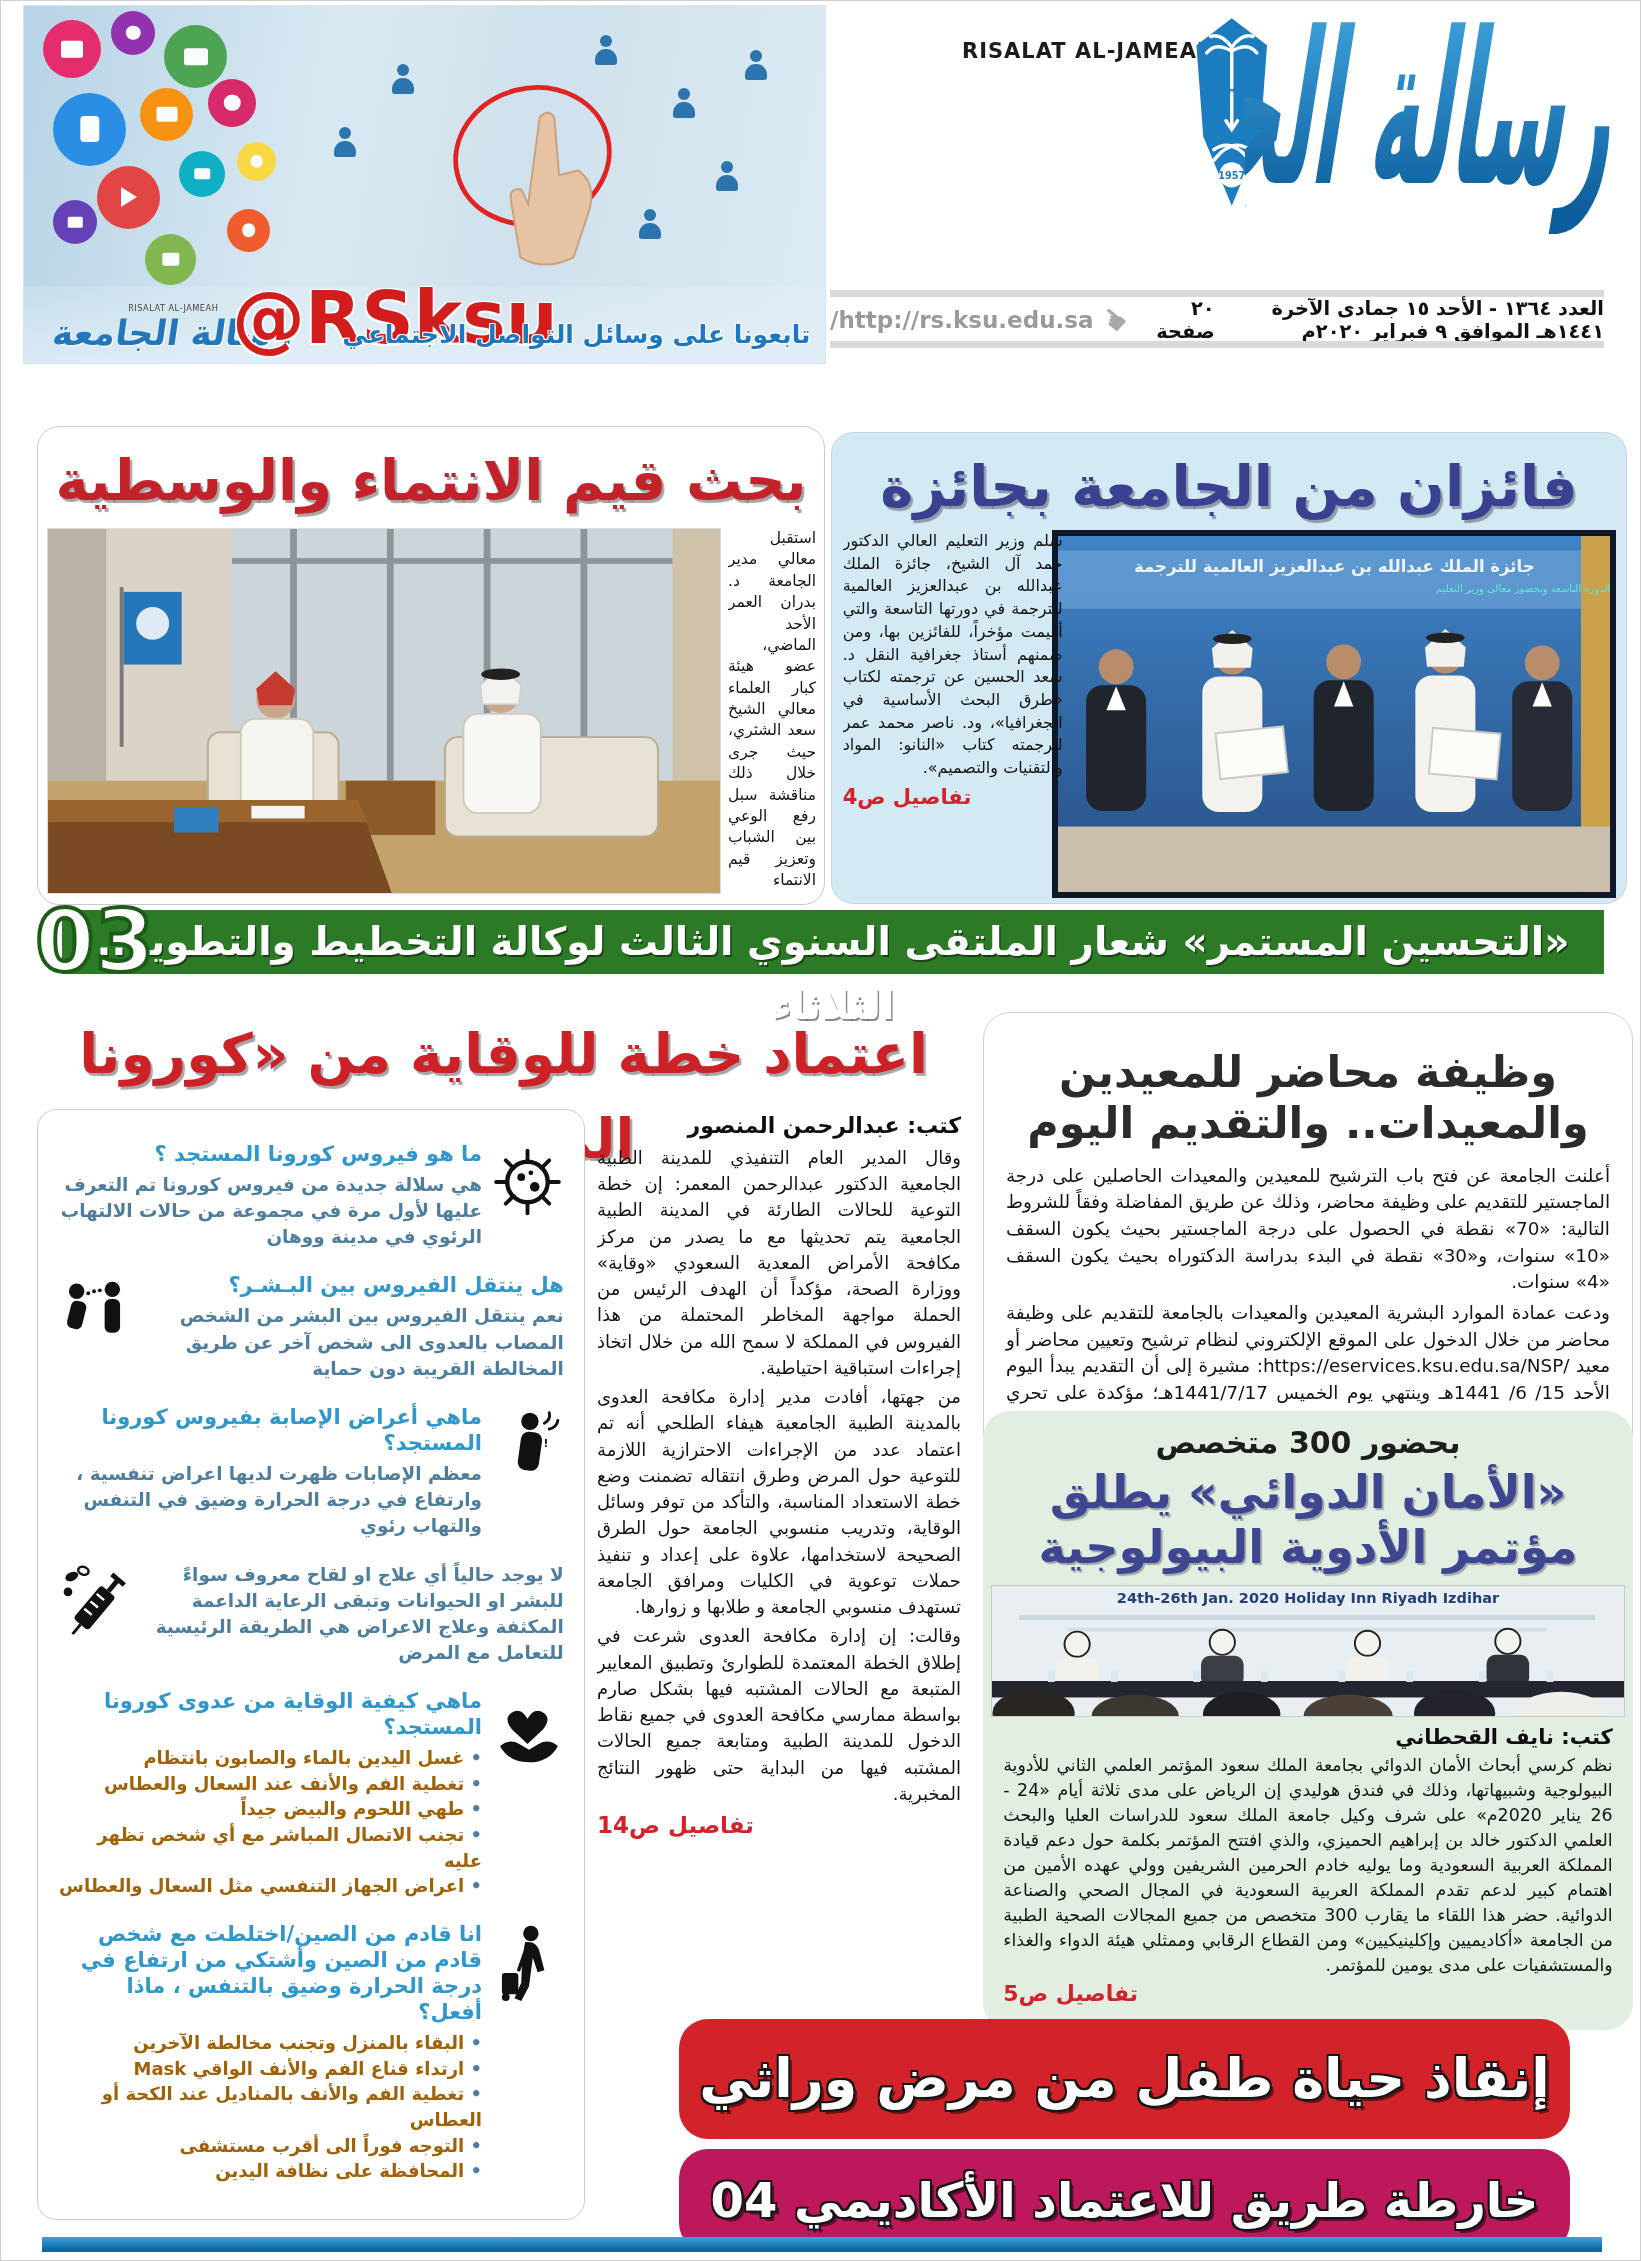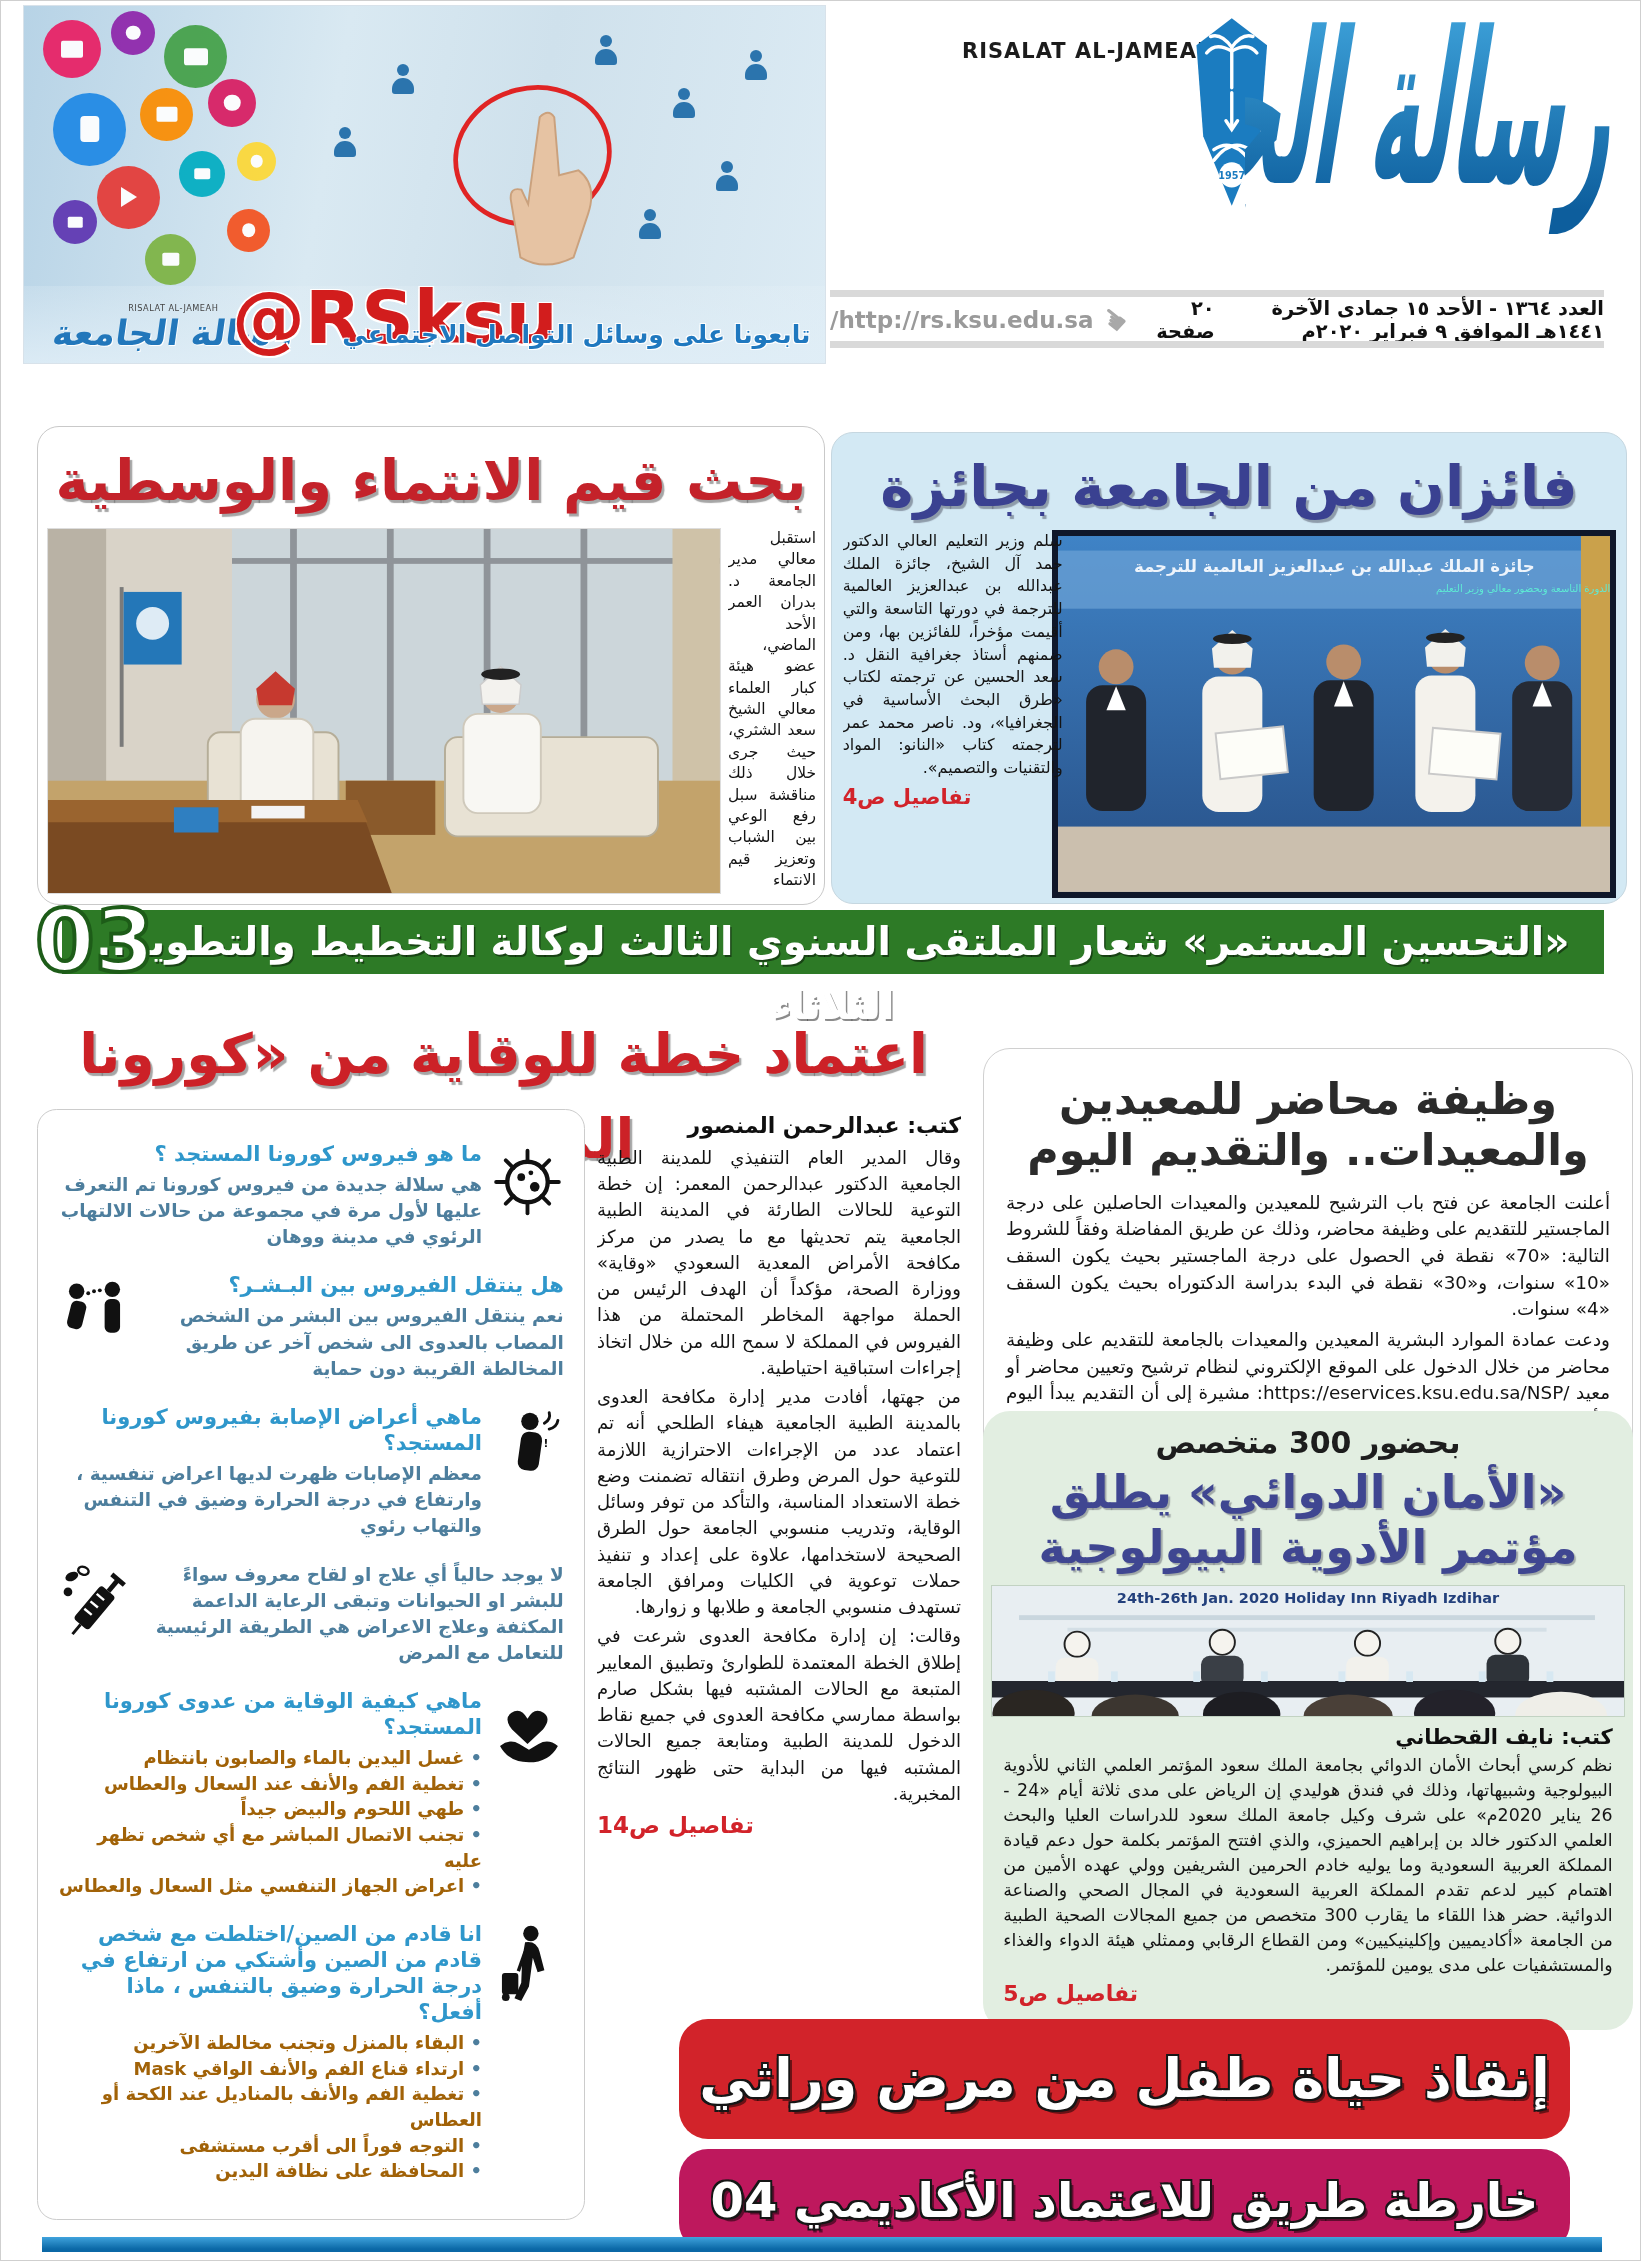--- a/index.html
+++ b/index.html
@@ -61,21 +61,21 @@
   .gb-num{left:34px;top:890px;font-size:86px;font-weight:bold;color:#fff;direction:ltr;
           -webkit-text-stroke:3.9px #1d5c18;text-shadow:0 0 1.9px #1d5c18;z-index:5;}
   
   .corona-hl{left:44px;top:1011px;width:917px;height:85px;line-height:85px;text-align:center;
              font-size:55px;font-weight:bold;color:#cc2127;text-shadow:2.4px 2.9px 1px rgba(55,55,55,.45);}
   .corona-col{left:596px;top:1112px;width:364px;height:906px;overflow:hidden;}
   .byline{font-size:22px;font-weight:bold;color:#0f0f0f;margin:0 0 6.8px 0;}
   .corona-col p.t{font-size:18px;line-height:1.46;text-align:justify;color:#141414;margin:0 0 2.9px 0;}
   .corona-col .details{font-size:23px;}
   
-  .lect-box{left:982px;top:1047px;width:650px;height:502px;background:#fff;border:1px solid #d0d0d0;border-radius:27px;padding:22px 22px;}
+  .lect-box{left:982px;top:1011px;width:650px;height:502px;background:#fff;border:1px solid #d0d0d0;border-radius:27px;padding:31px 22px;}
   .lect-hl{text-align:center;font-size:43px;font-weight:bold;color:#2b2b2b;line-height:1.2;margin:2.9px 0 12.6px 0;}
   .lect-box p.t{font-size:18.4px;line-height:1.45;text-align:justify;color:#141414;margin:0 0 3.9px 0;}
   
   .drug-box{left:982px;top:1410px;width:650px;height:619px;background:#e2eee1;border-radius:27px;padding:12.6px 0 0 0;}
   .drug-kicker{text-align:center;font-size:30px;font-weight:bold;color:#1d1d1d;margin:1.9px 0 4.8px 0;}
   .drug-hl{text-align:center;font-size:46px;font-weight:bold;color:#3f4691;line-height:1.18;margin:0 14.5px 11.6px 14.5px;
            text-shadow:1.9px 2.4px 1px rgba(40,40,60,.35);}
   .drug-photo{position:relative;margin:0 7.7px;height:130px;border:1px solid #c2d2c2;overflow:hidden;background:#e8eef2;}
   .drug-caption{position:absolute;left:50%;top:3.9px;transform:translateX(-50%);font-size:14.5px;font-weight:bold;
                 color:#23407c;direction:ltr;white-space:nowrap;}

